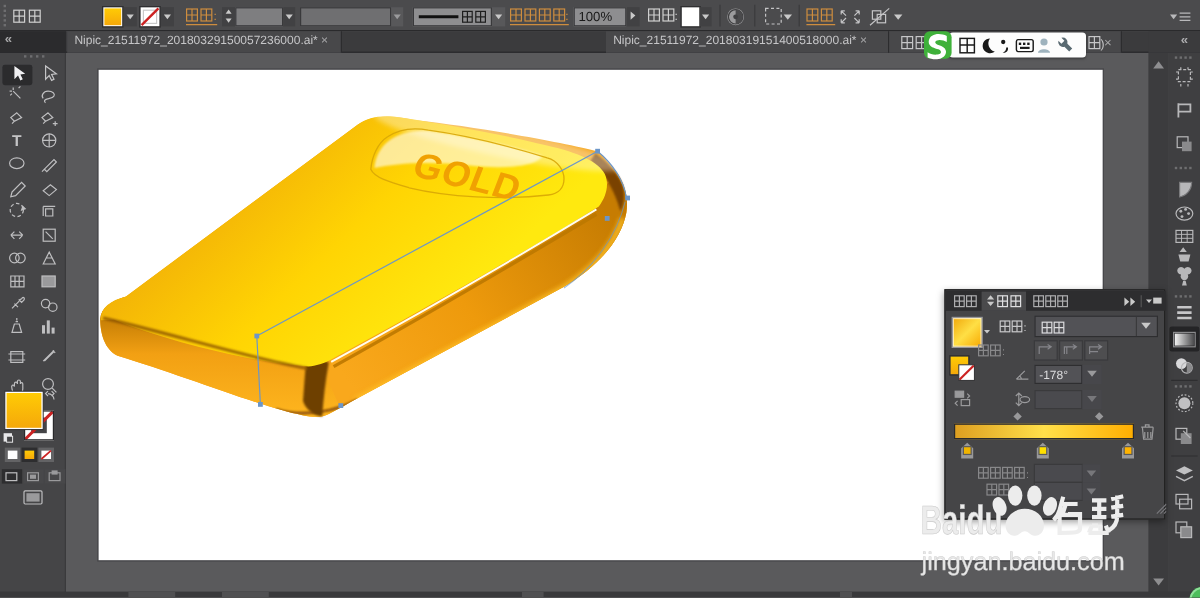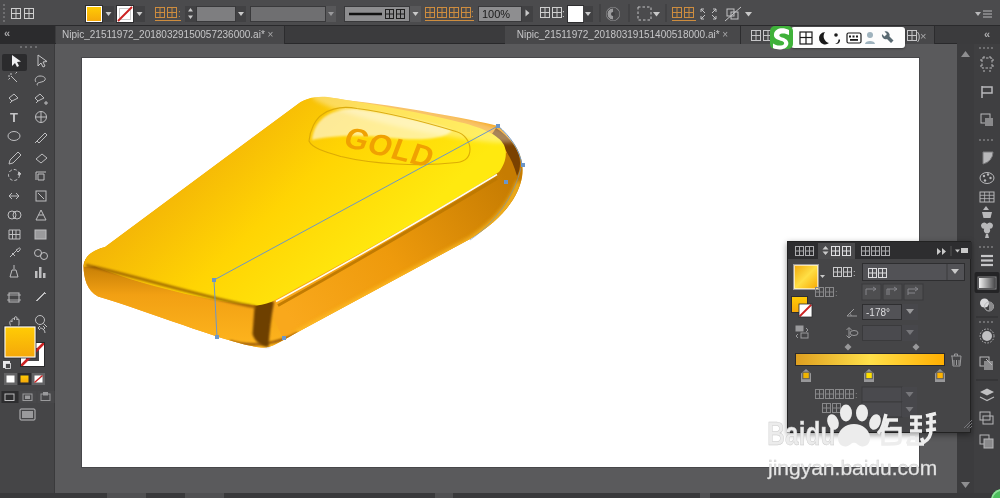--- a/index.html
+++ b/index.html
@@ -150,21 +150,21 @@
 <path d="M975,12 l6,0 l-3,4 z" fill="#B9B9BB"></path>
       <g stroke="#B9B9BB">
         <line x1="983" y1="11" x2="992" y2="11"></line>
         <line x1="983" y1="14" x2="992" y2="14"></line>
         <line x1="983" y1="17" x2="992" y2="17"></line>
       </g>
 </svg>
 </div>
 <div class="abs" id="tabbar">
 <div class="tab" style="left:56px;width:229px;">Nipic_21511972_20180329150057236000.ai* <span style="color:#A8A8AA">×</span></div>
-<div class="tab" style="left:505px;width:236px;text-align:center;">Nipic_21511972_20180319151400518000.ai* <span style="color:#A8A8AA">×</span></div>
+<div class="tab" style="left:505px;width:236px;">Nipic_21511972_20180319151400518000.ai* <span style="color:#A8A8AA">×</span></div>
 <div class="tab" style="left:741px;width:194px;">
       <svg width="180" height="18" style="vertical-align:top">
         <g style="color:#C6C6C8">
           <use href="#hz" x="4" y="4"></use>
           <use href="#hz" x="16" y="4"></use>
           <use href="#hz" x="28" y="4"></use>
         </g>
         <use href="#hz" x="160" y="4" style="color:#C6C6C8"></use>
         <text x="170" y="14" font-size="10" fill="#C6C6C8">)</text>
         <text x="179" y="14" font-size="10" fill="#A8A8AA"></text>

